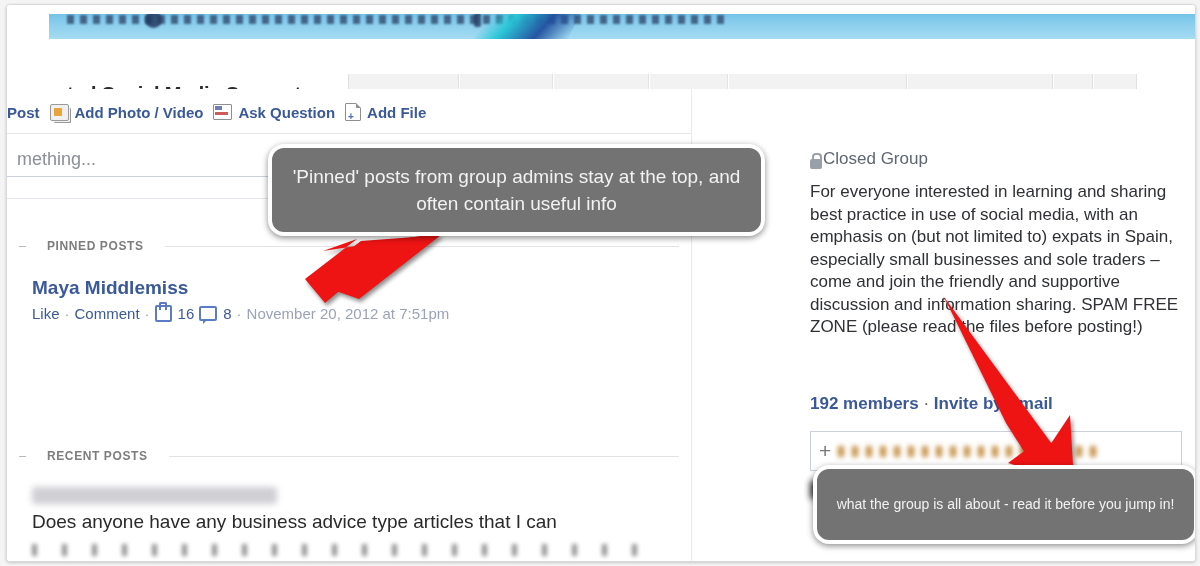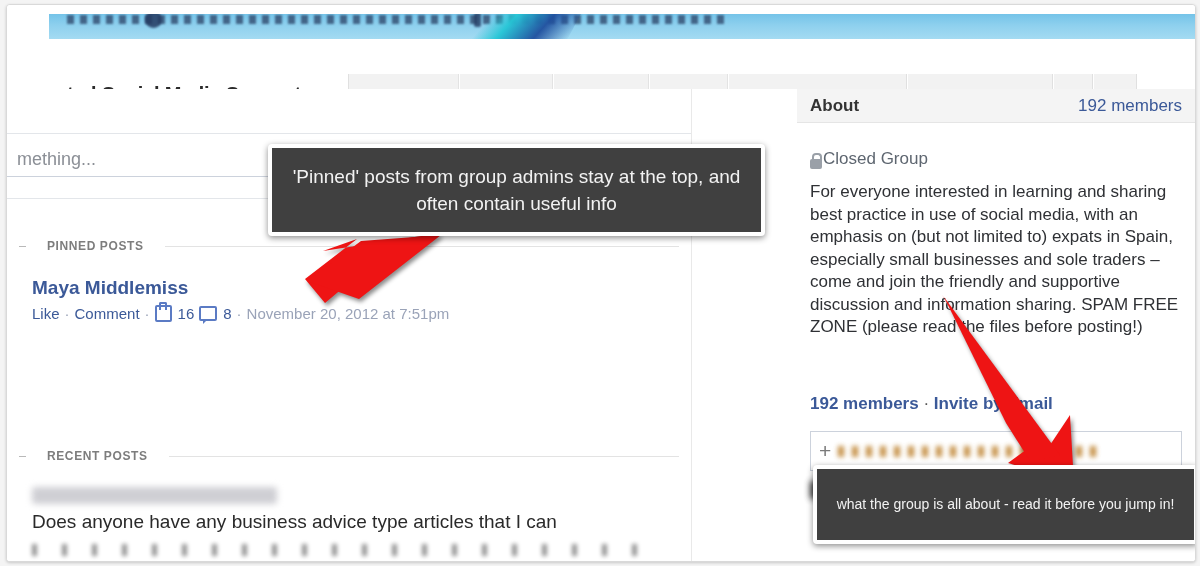--- a/index.html
+++ b/index.html
@@ -202,21 +202,21 @@
 
   
   .fade-row{
     position:absolute;left:25px;top:455px;width:620px;height:12px;
     filter:blur(2.2px);opacity:.55;
     background:repeating-linear-gradient(90deg,#3a3a3a 0 5px, rgba(255,255,255,0) 5px 30px);
   }
 
   
   .callout{
-    position:absolute;background:#404040;color:#f2f2f2;border-radius:4px;
+    position:absolute;background:#737373;color:#f2f2f2;border-radius:16px;
     border:4px solid #ffffff;
     box-shadow:0 2px 6px rgba(0,0,0,.45);
     text-align:center;font-size:19px;line-height:27px;
     display:flex;align-items:center;justify-content:center;
     padding:10px 18px;box-sizing:border-box;z-index:30;
   }
   #callout-1{left:261px;top:139px;width:497px;height:92px;}
   #callout-2{left:806px;top:460px;width:385px;height:79px;font-size:14px;line-height:25px;}
 
   
@@ -265,20 +265,35 @@
         <div class="action icon-only">
           <span class="mag"></span>
         </div>
       </div>
     </div>
 
     <div class="main">
 
       <div class="left-col">
 
+        <div class="composer-links">
+          <span class="lnk">Post</span>
+          <span class="lnk">
+            <span class="ico-photo"></span>
+            <span>Add Photo / Video</span>
+          </span>
+          <span class="lnk">
+            <span class="ico-q"></span>
+            <span>Ask Question</span>
+          </span>
+          <span class="lnk">
+            <span class="ico-file"></span>
+            <span>Add File</span>
+          </span>
+        </div>
 
         <div class="composer-box">
           <div class="composer-input">
             <span class="composer-placeholder">mething...</span>
           </div>
         </div>
 
         <div class="sec" style="top:150px;">
           <span class="dash"></span>
           <span class="lbl">PINNED POSTS</span>
@@ -308,24 +323,20 @@
         </div>
 
         <div class="post" style="top:398px;">
           <span class="post-author redacted"></span>
           <div class="post-body">Does anyone have any business advice type articles that I can</div>
         </div>
         <div class="fade-row"></div>
       </div>
 
       <div class="right-col">
-        <div class="about-head">
-          <span class="about-title">About</span>
-          <span class="about-count">192 members</span>
-        </div>
 
         <div class="closed">
           <span class="lock"></span>
           <span>Closed Group</span>
         </div>
 
         <div class="about-desc">For everyone interested in learning and sharing best practice in use of social media, with an emphasis on (but not limited to) expats in Spain, especially small businesses and sole traders – come and join the friendly and supportive discussion and information sharing. SPAM FREE ZONE (please read the files before posting!)</div>
 
         <div class="members-line">
           <span>192 members</span><span class="sep"> · </span><span>Invite by Email</span>

